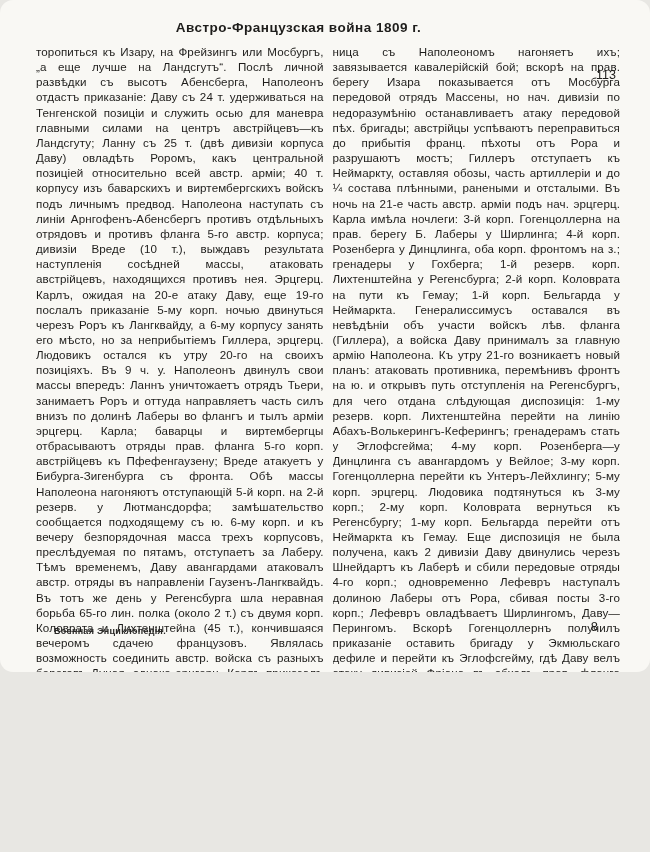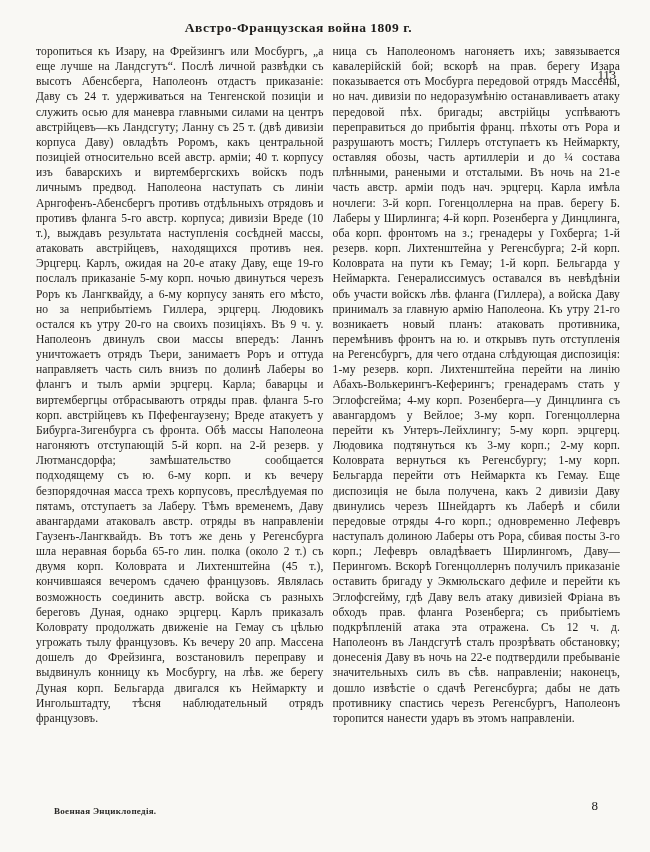--- a/index.html
+++ b/index.html
@@ -3,27 +3,28 @@
 <meta charset="utf-8">
 <style>
   html, body {
     margin: 0;
     padding: 0;
     background: #e8e7e3;
   }
   .page {
     position: relative;
     width: 650px;
-    height: 852px;
+    height: 672px;
     margin: 0 auto;
     background: #f9f8f4;
     color: #1e1d1b;
-    font-family: Liberation Serif, serif;
+    font-family: Liberation Sans, sans-serif;
     overflow: hidden;
     box-sizing: border-box;
+    border-radius: 13px;
   }
   .page-header {
     position: absolute;
     top: 20px;
     left: 35px;
     right: 28px;
     height: 20px;
   }
   .page-title {
     position: absolute;

